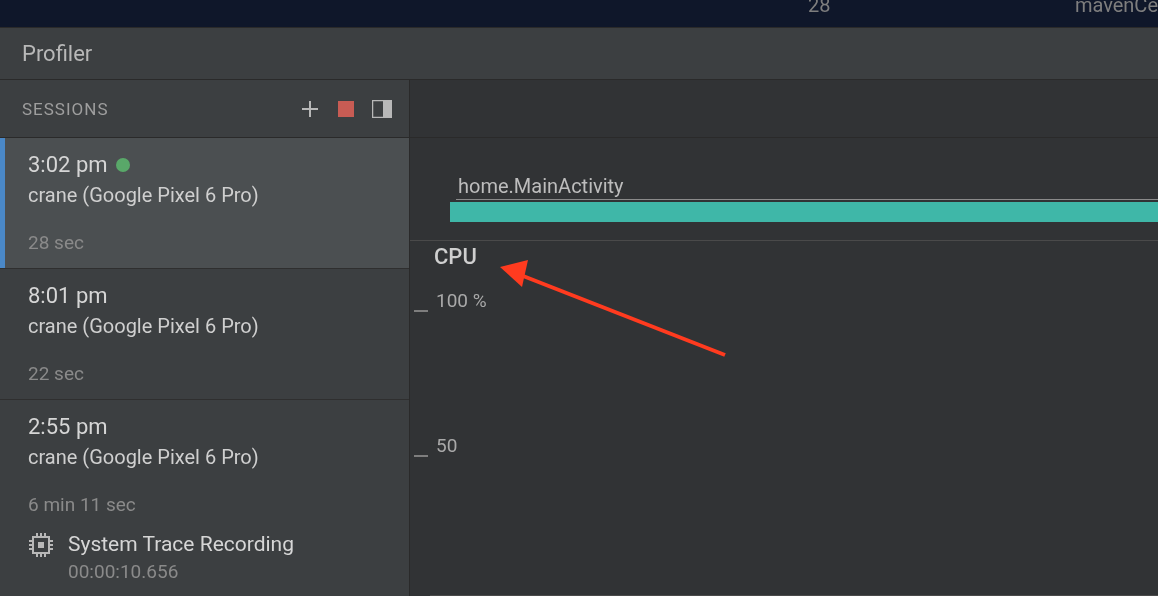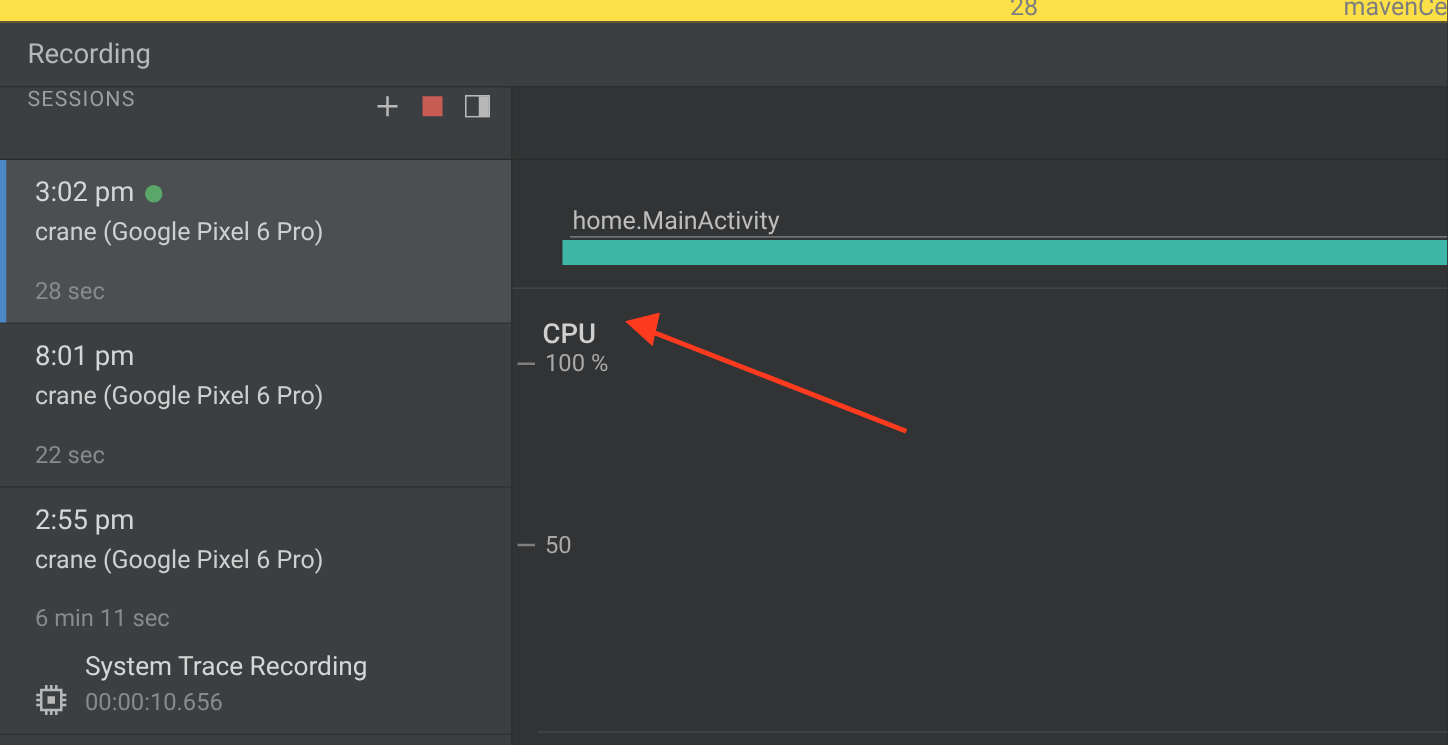--- a/index.html
+++ b/index.html
@@ -4,22 +4,22 @@
 <style>
   * { box-sizing: border-box; margin: 0; padding: 0; }
   html, body { width: 1158px; height: 596px; overflow: hidden; }
   body {
     font-family: -apple-system, "Segoe UI", Roboto, sans-serif;
     background: #2b2b2b;
     color: #bababa;
     font-size: 16px;
   }
   .topstrip {
-    height: 18px;
-    background: #fde047;
+    height: 28px;
+    background: #0f172a;
     border-bottom: 1px solid #2a2a2a;
     position: relative;
   }
   .topstrip .tn {
     position: absolute;
     top: -7px;
     color: #7e7e7e;
     font-size: 20px;
   }
   .tabbar {
@@ -55,20 +55,21 @@
   }
   .sidebar {
     width: 410px;
     background: #3c3f41;
     border-right: 1px solid #2a2a2a;
     display: flex;
     flex-direction: column;
   }
   .sidebar-head {
     display: flex;
+    align-items: center;
     height: 58px;
     padding: 0 12px 0 22px;
     font-size: 17px;
     letter-spacing: 1px;
     color: #9e9e9e;
     border-bottom: 1px solid #2a2a2a;
   }
   .sidebar-head .spacer { flex: 1; }
   .icon-btn {
     width: 30px; height: 30px;
@@ -111,21 +112,21 @@
     font-size: 20px;
     margin-top: 6px;
   }
   .session .dur {
     color: #8a8a8a;
     font-size: 19px;
     margin-top: 24px;
   }
   .rec {
     display: flex;
-    align-items: flex-end;
+    align-items: flex-start;
     gap: 14px;
     margin-top: 16px;
   }
   .rec .rtitle {
     color: #d6d6d6;
     font-size: 21px;
   }
   .rec .rtime {
     color: #8a8a8a;
     font-size: 19px;
@@ -168,29 +169,29 @@
     background: #3fb7a8;
   }
   .cpu-area {
     position: absolute;
     left: 0; right: 0;
     top: 160px; bottom: 0;
     border-top: 1px solid #4a4a4a;
   }
   .cpu-title {
     position: absolute;
-    left: 24px; top: 24px;
+    left: 24px; top: 3px;
     color: #cfcfcf;
     font-size: 22px;
     font-weight: 500;
   }
   .tick {
     position: absolute;
     display: flex;
-    align-items: center;
+    align-items: flex-end;
     gap: 8px;
     color: #a9a9a9;
     font-size: 19px;
   }
   .tick .dash {
     width: 14px; height: 2px; background: #7e7e7e;
   }
   .divider-bottom {
     position: absolute;
     left: 20px; right: 0; bottom: 10px;
@@ -204,21 +205,21 @@
 </head>
 <body>
 
 <div class="topstrip">
   <span class="tn" style="left:808px">28</span>
   <span class="tn" style="right:0">mavenCe</span>
 </div>
 
 <div class="tabbar">
   <div class="tab">
-    <span>Recording</span>
+    <span>Profiler</span>
   </div>
 </div>
 
 <div class="main">
   <div class="sidebar">
     <div class="sidebar-head">
       <span>SESSIONS</span>
       <span class="spacer"></span>
       <span class="icon-btn">
         <svg width="18" height="18" viewBox="0 0 18 18">

